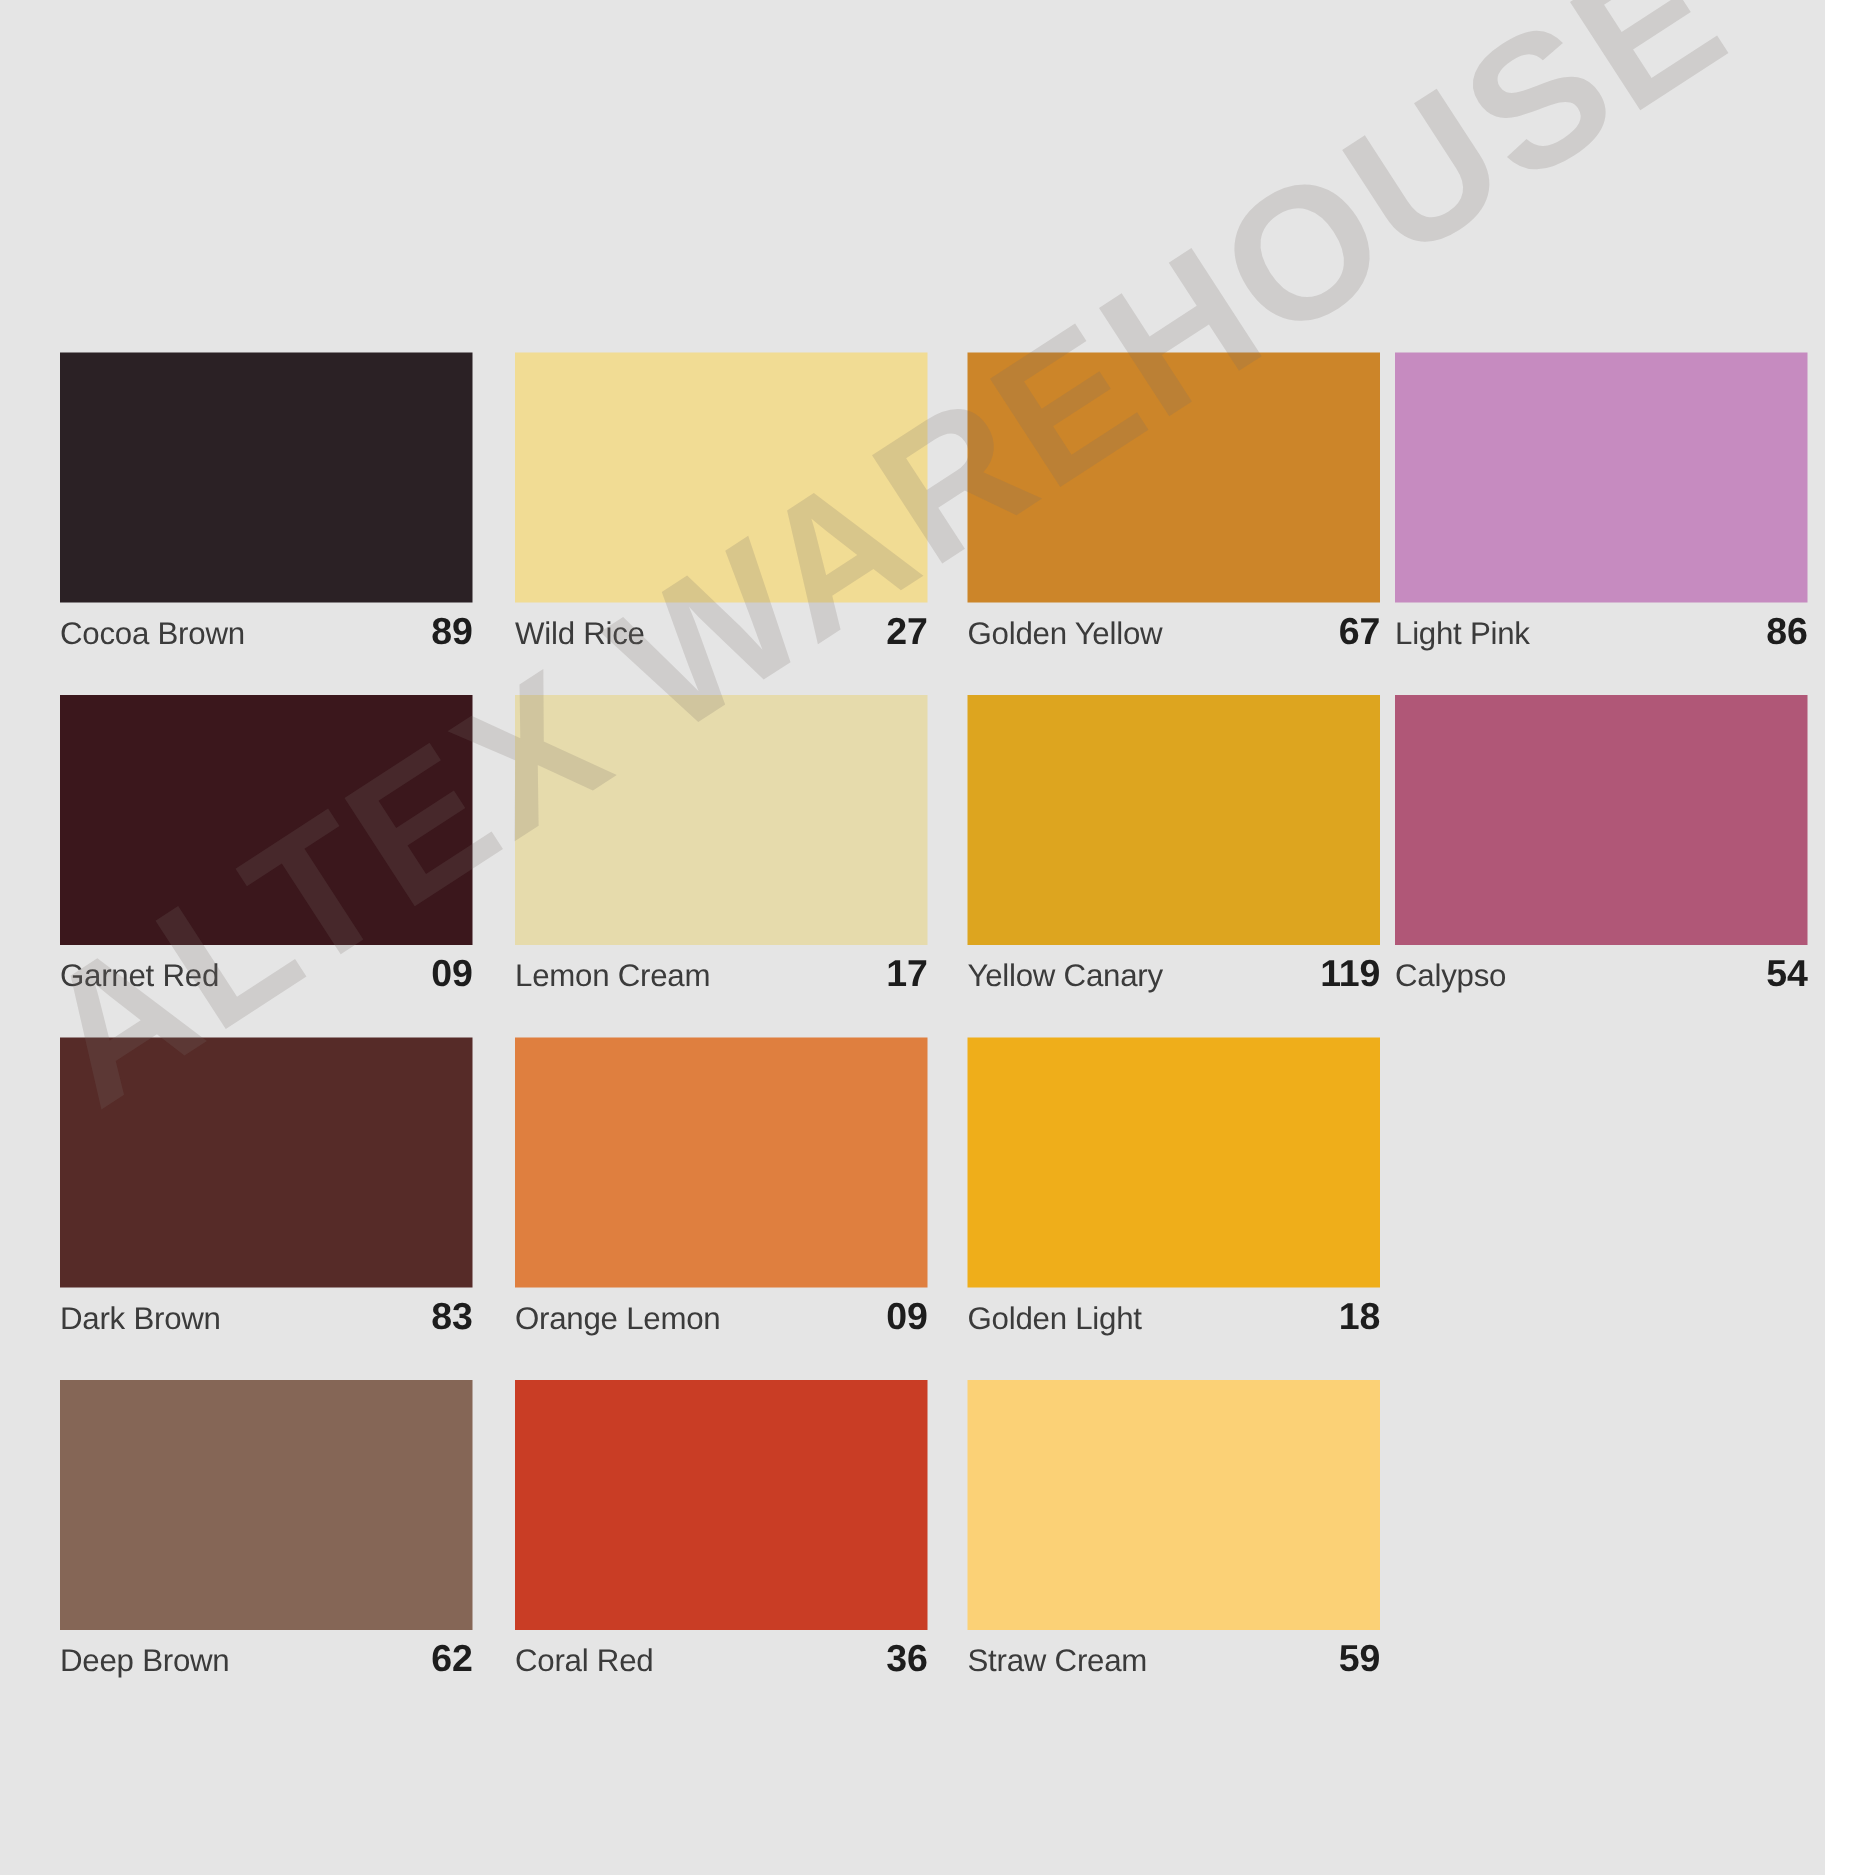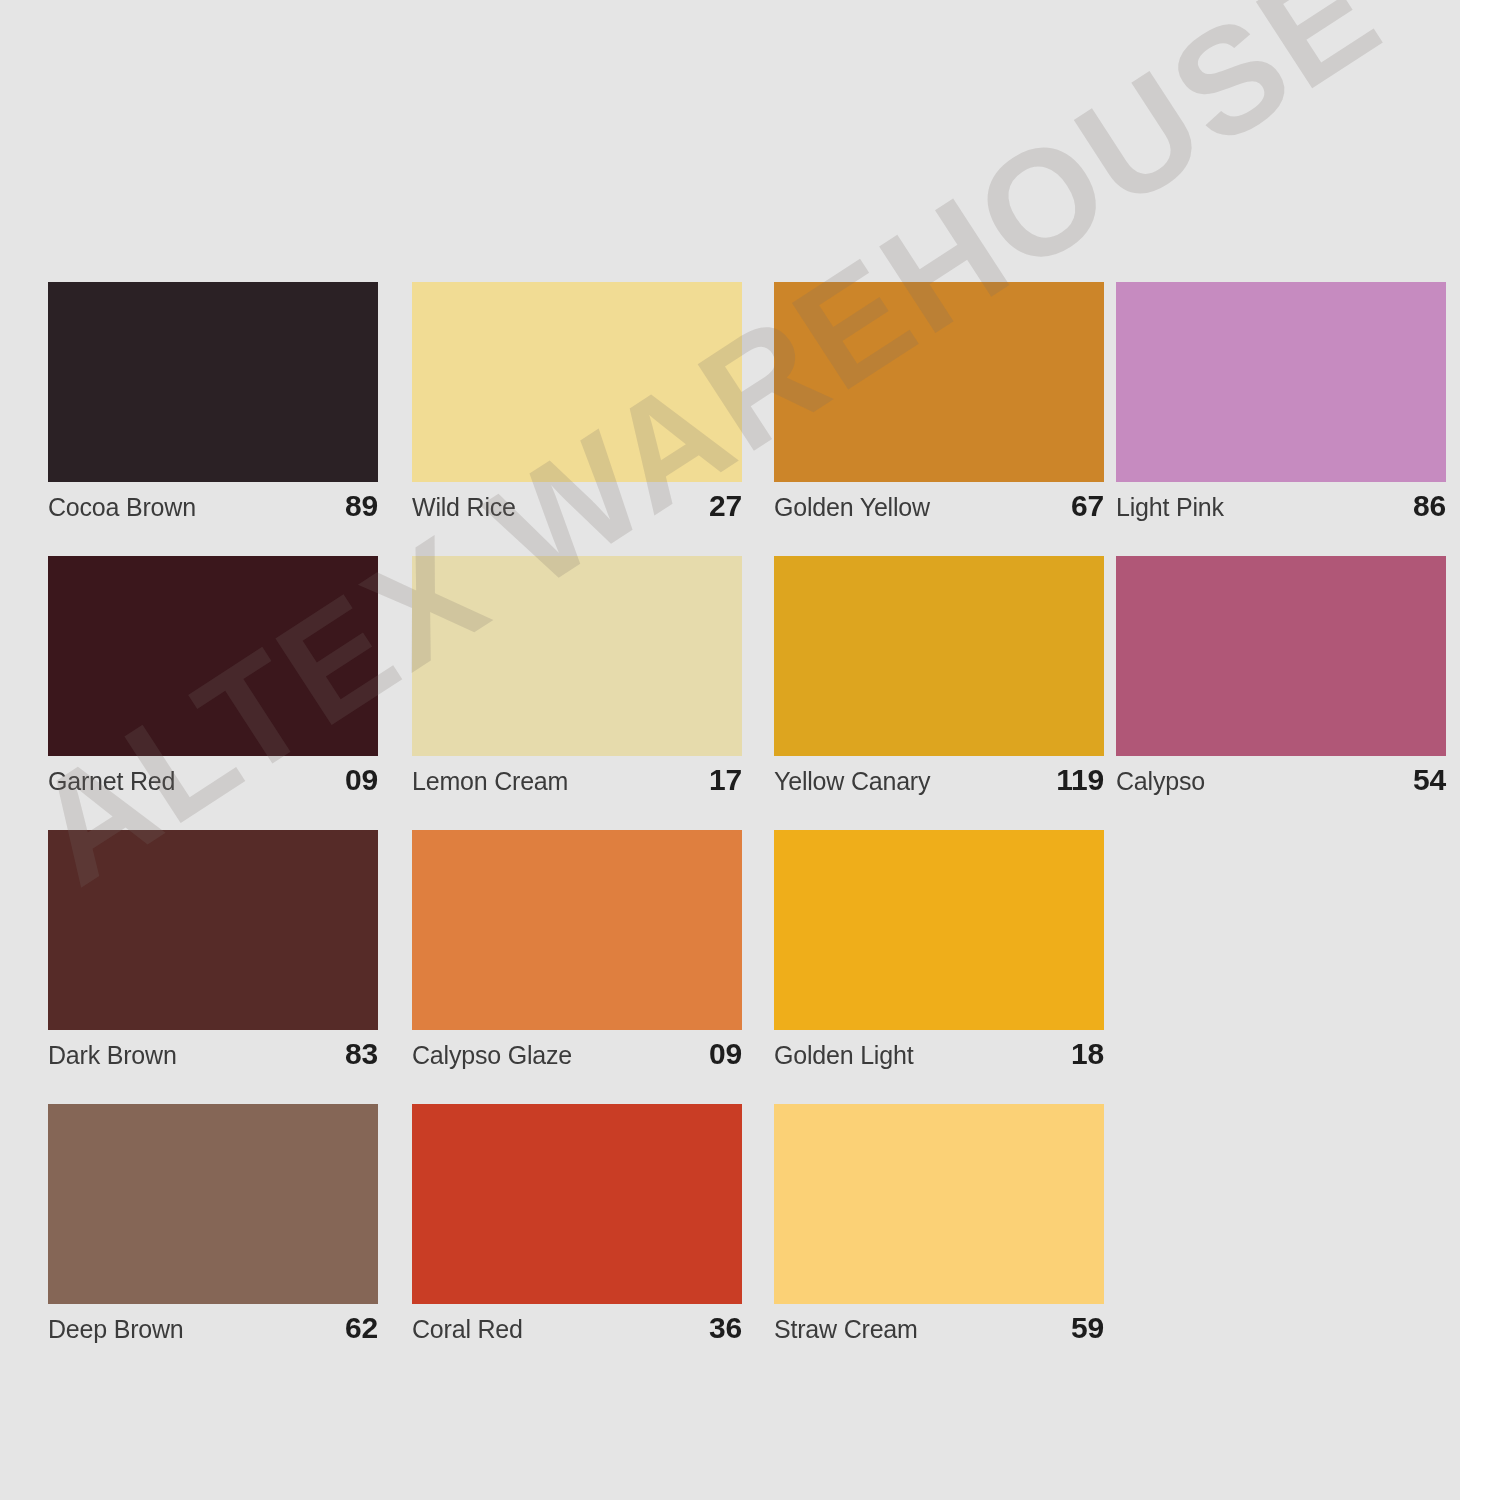--- a/index.html
+++ b/index.html
@@ -145,21 +145,21 @@
         <div class="swatch-cell">
           <div class="swatch-chip" style="background: rgb(230, 219, 172);"></div>
           <div class="swatch-caption">
             <span class="swatch-name">Lemon Cream</span>
             <span class="swatch-code">17</span>
           </div>
         </div>
         <div class="swatch-cell">
           <div class="swatch-chip" style="background: rgb(223, 127, 63);"></div>
           <div class="swatch-caption">
-            <span class="swatch-name">Calypso Glaze</span>
+            <span class="swatch-name">Orange Lemon</span>
             <span class="swatch-code">09</span>
           </div>
         </div>
         <div class="swatch-cell">
           <div class="swatch-chip" style="background: rgb(201, 61, 37);"></div>
           <div class="swatch-caption">
             <span class="swatch-name">Coral Red</span>
             <span class="swatch-code">36</span>
           </div>
         </div>

